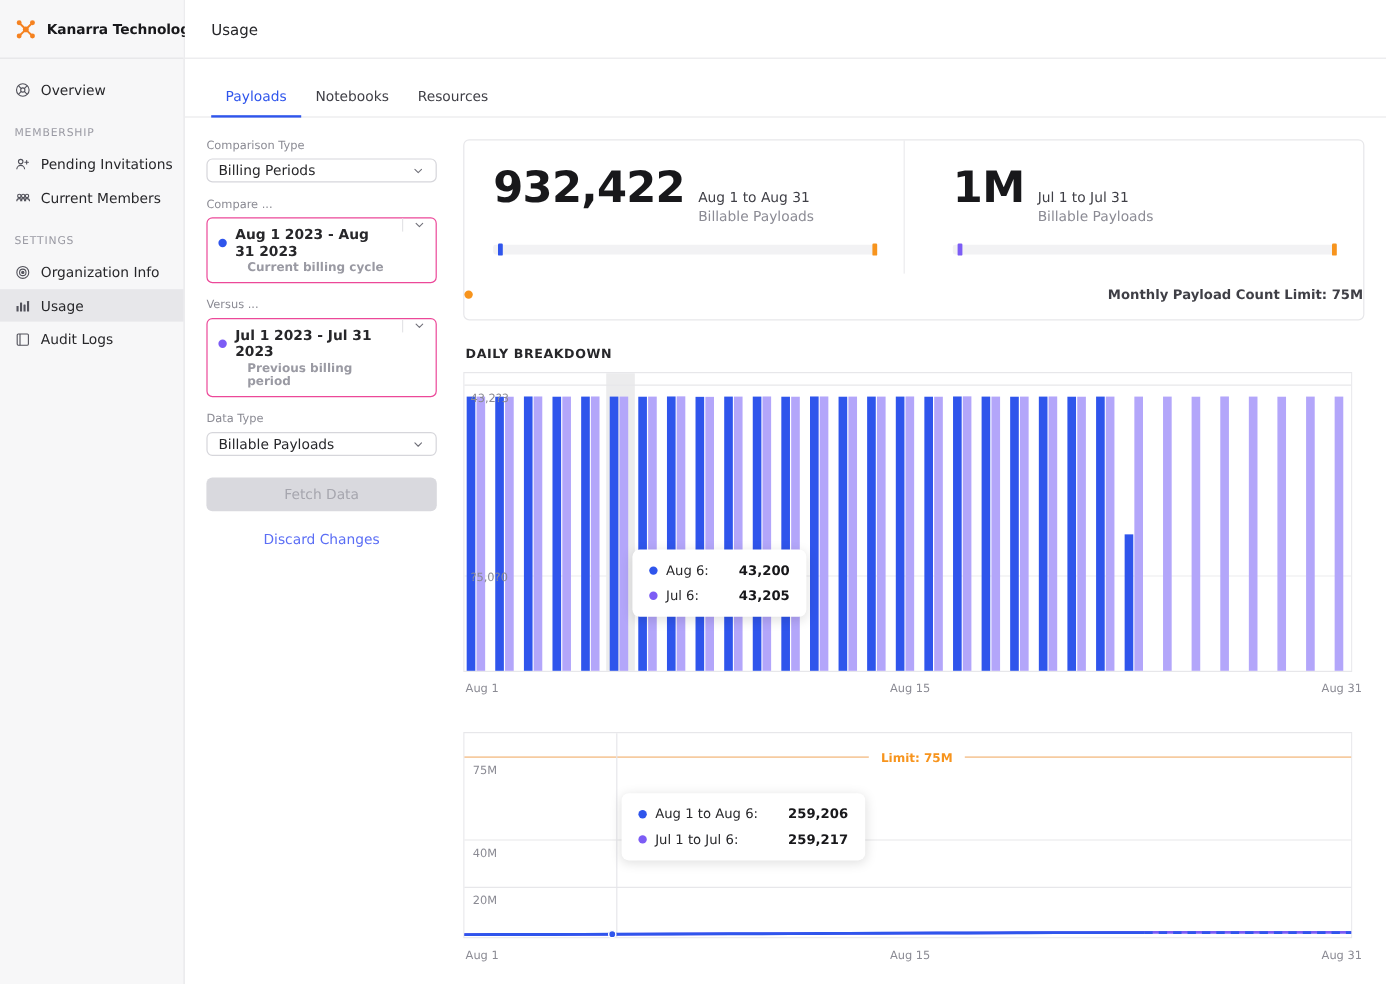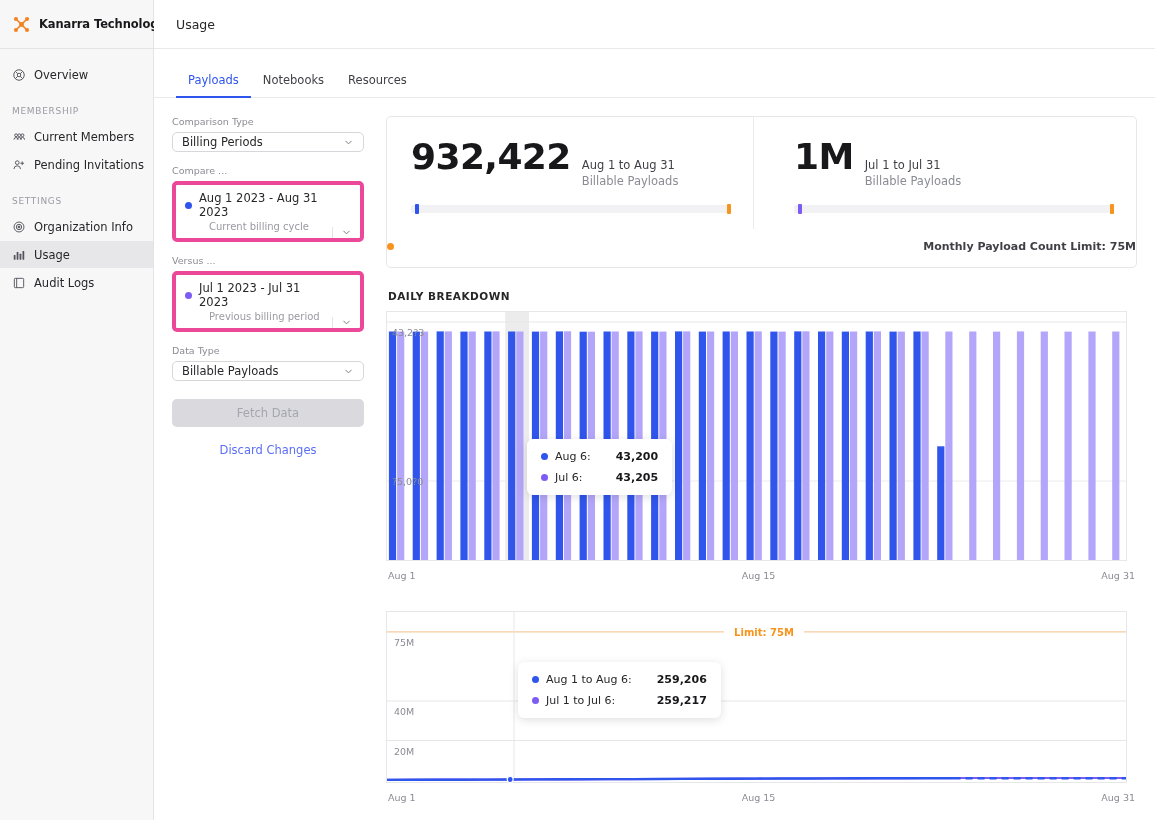--- a/index.html
+++ b/index.html
@@ -76,22 +76,22 @@
   .field { margin-bottom: 13px; }
   .field-label { font-size: 9.5px; color: #8b8b94; margin-bottom: 5px; }
   .select {
     height: 20px; border: 1px solid #d6d6db; border-radius: 5px;
     display: flex; align-items: center; justify-content: space-between;
     padding: 0 9px; background: #fff; cursor: pointer;
   }
   .select-text { font-size: 11.5px; color: #27272a; }
   .chev { width: 11px; height: 11px; color: #71717a; flex: 0 0 11px; }
   .select-rich {
-    min-height: 44px; border: 4px solid #ec4899; border-radius: 5px;
-    display: flex; align-items: flex-end; background: #fff; cursor: pointer;
+    min-height: 44px; border: 1px solid #ec4899; border-radius: 5px;
+    display: flex; align-items: flex-start; background: #fff; cursor: pointer; font-weight: bold;
   }
   .select-rich-body { flex: 1; padding: 6px 9px; }
   .sr-top { display: flex; align-items: center; gap: 7px; }
   .dot { width: 7px; height: 7px; border-radius: 50%; flex: 0 0 7px; display:inline-block; }
   .sr-title { font-size: 11.5px; color: #27272a; }
   .sr-sub { font-size: 10px; color: #9a9aa3; margin-top: 2px; margin-left: 24px; }
   .select-rich-arrow {
     width: 28px; border-left: 1px solid #e4e4e7;
     display: flex; align-items: center; justify-content: center;
   }
@@ -183,35 +183,35 @@
             <circle cx="12" cy="12" r="3"></circle>
           <path d="M14.1 9.9 18 6 M9.9 9.9 6 6 M14.1 14.1 18 18 M9.9 14.1 6 18"></path>
         </svg>
         <span class="nav-label">Overview</span>
       </div>
 
       <div class="nav-group-title">MEMBERSHIP</div>
 
       <div class="nav-item">
         <svg class="ico" viewBox="0 0 24 24" fill="none" stroke="currentColor" stroke-width="1.6">
+          <circle cx="9" cy="8" r="3.2"></circle>
+            <path d="M3.4 19a5.6 5.6 0 0111.2 0"></path>
+          <path d="M17.5 6.5v5M15 9h5" stroke-linecap="round"></path>
+        </svg>
+        <span class="nav-label">Pending Invitations</span>
+      </div>
+
+      <div class="nav-item">
+        <svg class="ico" viewBox="0 0 24 24" fill="none" stroke="currentColor" stroke-width="1.6">
           <circle cx="7" cy="9" r="2.4"></circle>
             <circle cx="12.5" cy="9" r="2.4"></circle>
             <circle cx="18" cy="9" r="2.4"></circle>
           <path d="M3.4 16.5a3.6 3.6 0 017.2 0M8.9 16.5a3.6 3.6 0 017.2 0M14.4 16.5a3.6 3.6 0 017.2 0"></path>
         </svg>
         <span class="nav-label">Current Members</span>
-      </div>
-
-      <div class="nav-item">
-        <svg class="ico" viewBox="0 0 24 24" fill="none" stroke="currentColor" stroke-width="1.6">
-          <circle cx="9" cy="8" r="3.2"></circle>
-            <path d="M3.4 19a5.6 5.6 0 0111.2 0"></path>
-          <path d="M17.5 6.5v5M15 9h5" stroke-linecap="round"></path>
-        </svg>
-        <span class="nav-label">Pending Invitations</span>
       </div>
 
       <div class="nav-group-title">SETTINGS</div>
 
       <div class="nav-item">
         <svg class="ico" viewBox="0 0 24 24" fill="none" stroke="currentColor" stroke-width="1.6">
           <circle cx="12" cy="12" r="8.5"></circle>
             <circle cx="12" cy="12" r="4.6"></circle>
             <circle cx="12" cy="12" r="1.6" fill="currentColor"></circle>
         </svg>
@@ -414,21 +414,21 @@
                 <rect x="630.9" y="20.4" width="7.2" height="228.6" fill="#b3a6fa"></rect>
                 <rect x="654.7" y="20.5" width="7.2" height="228.5" fill="#b3a6fa"></rect>
                 <rect x="678.5" y="20.6" width="7.2" height="228.4" fill="#b3a6fa"></rect>
                 <rect x="702.4" y="20.5" width="7.2" height="228.5" fill="#b3a6fa"></rect>
                 <rect x="726.2" y="20.5" width="7.2" height="228.5" fill="#b3a6fa"></rect>
                 <text x="6" y="25" font-size="9.5" fill="#8b8b94">43,2?3</text>
                 <text x="6" y="174" font-size="9.5" fill="#8b8b94">?5,0?0</text>
               </g>
           </svg>
 
-          <div class="tooltip" style="left:141px; top:128px;">
+          <div class="tooltip" style="left:141px; top:148px;">
             <div class="tt-row">
               <span class="dot" style="background:#2f55ec"></span>
               <span class="tt-label">Aug 6:</span>
               <span class="tt-val">43,200</span>
             </div>
             <div class="tt-row">
               <span class="dot" style="background:#7c5cf5"></span>
               <span class="tt-label">Jul 6:</span>
               <span class="tt-val">43,205</span>
             </div>

